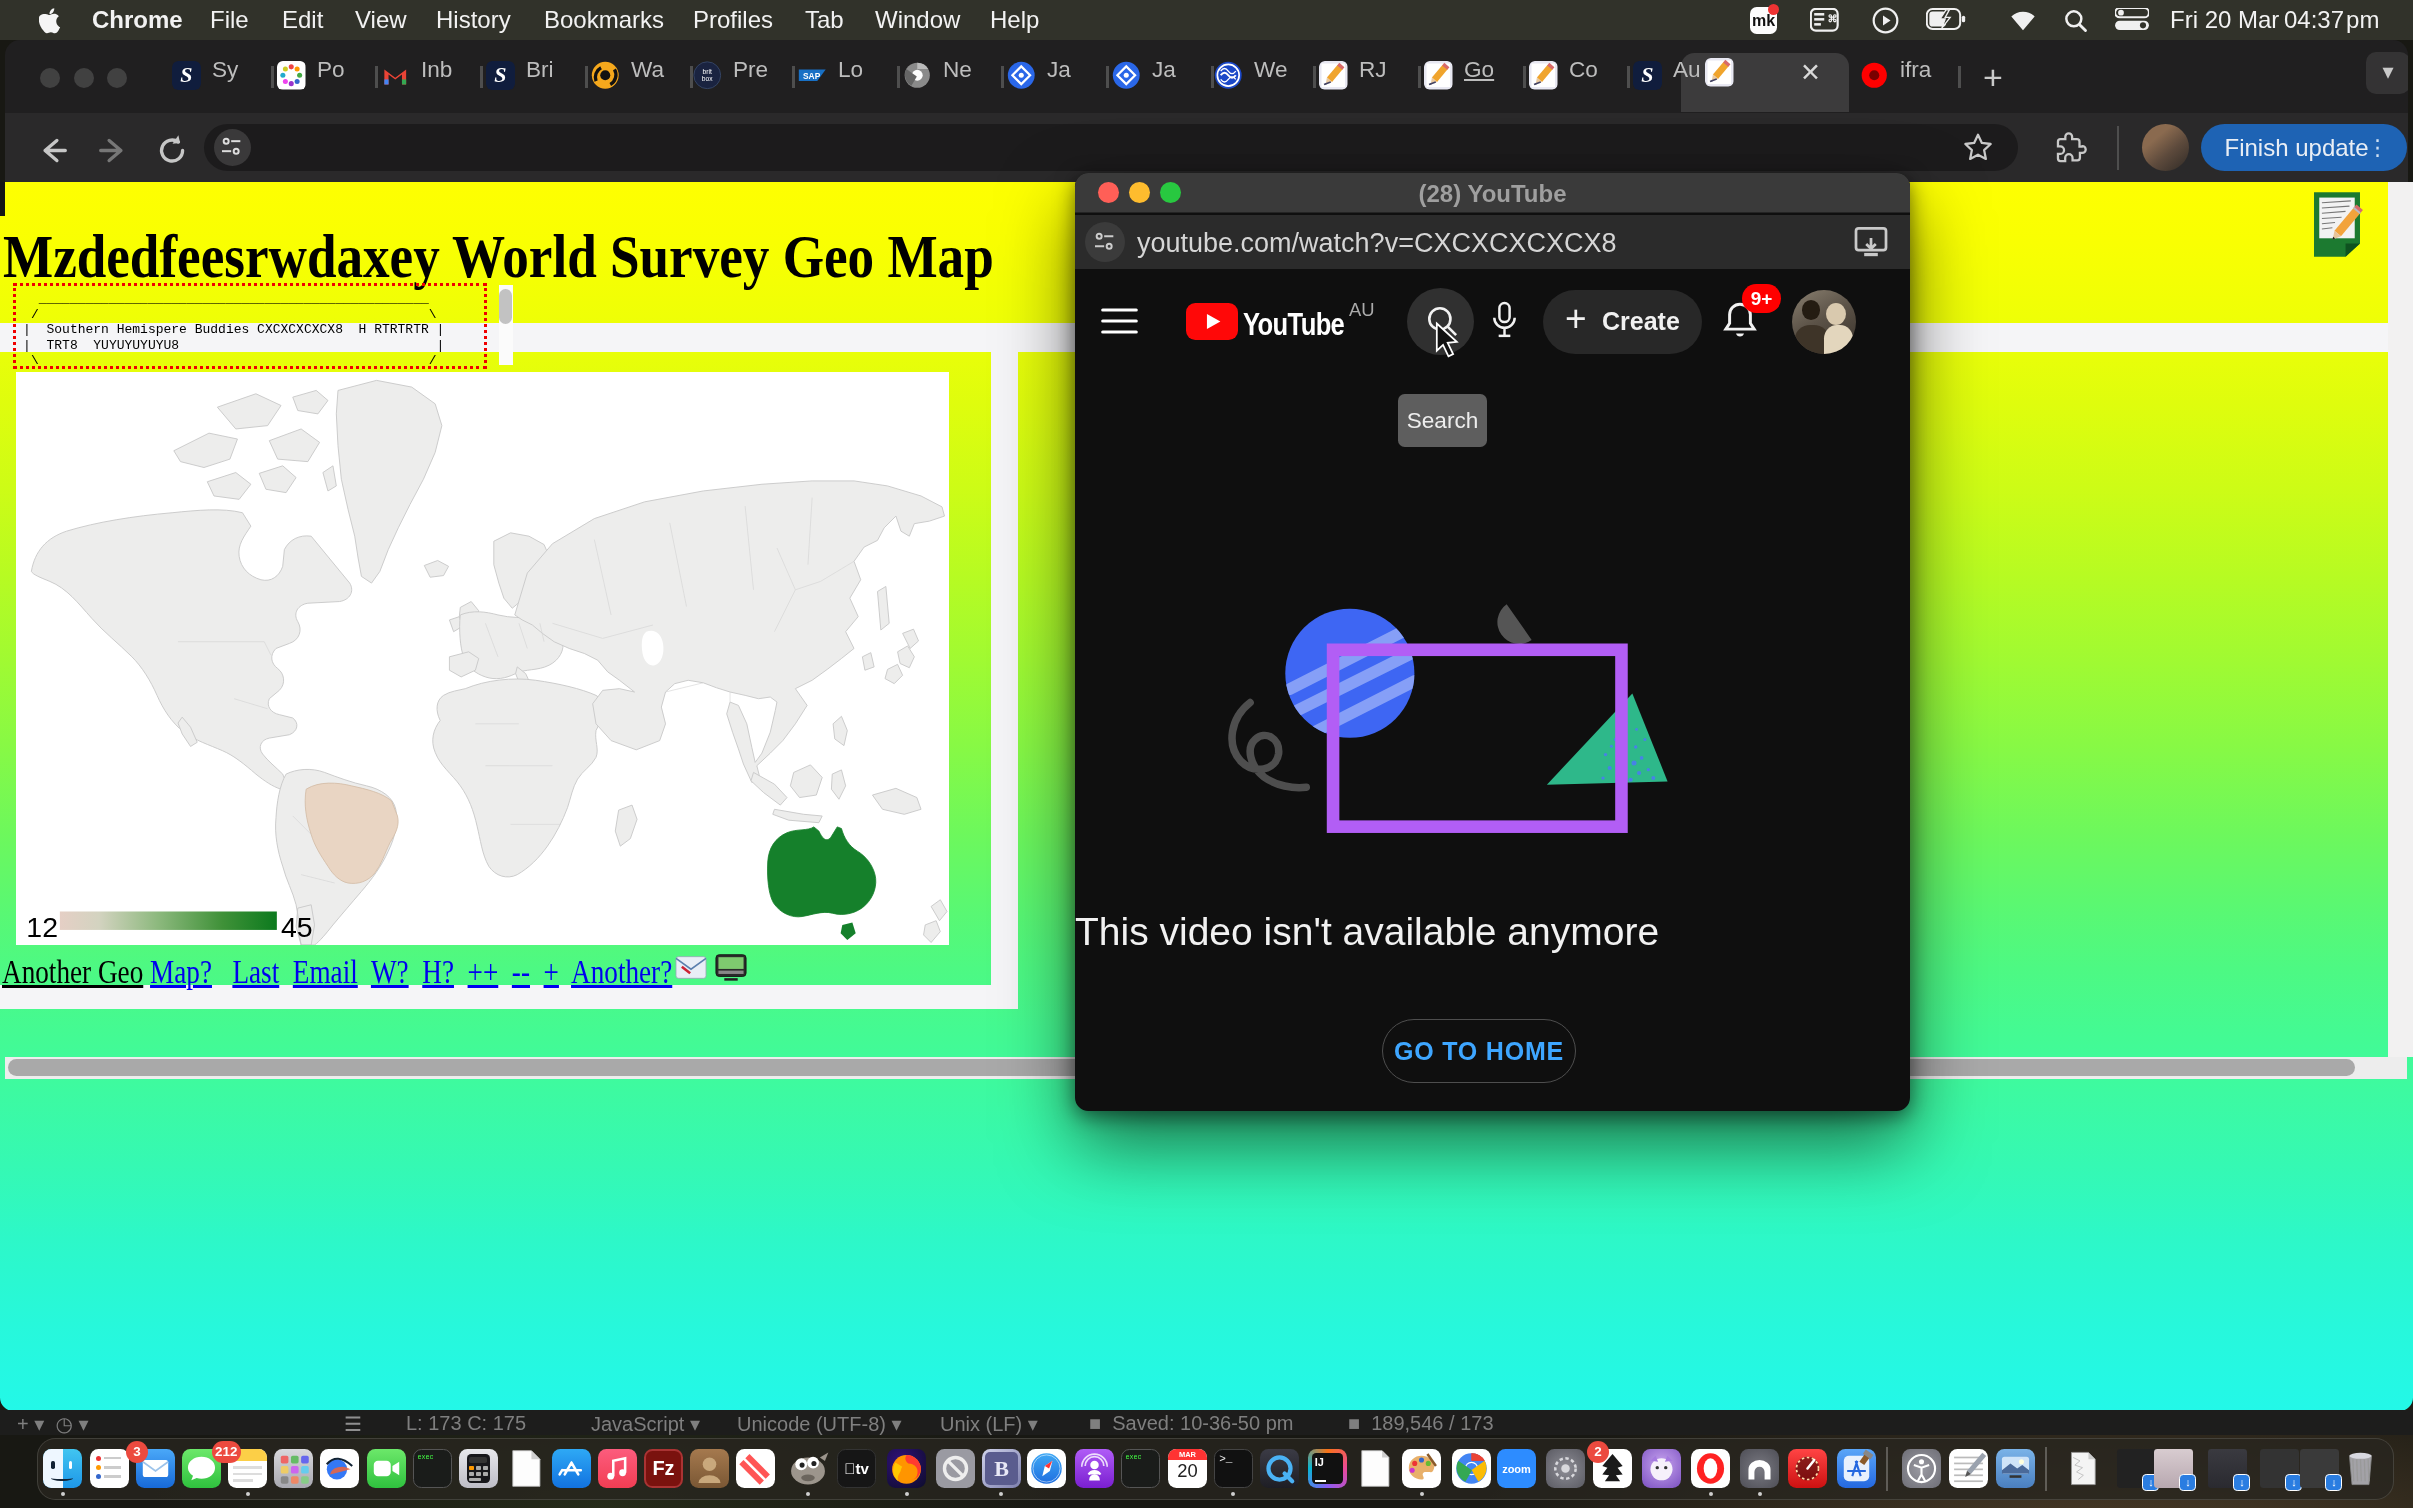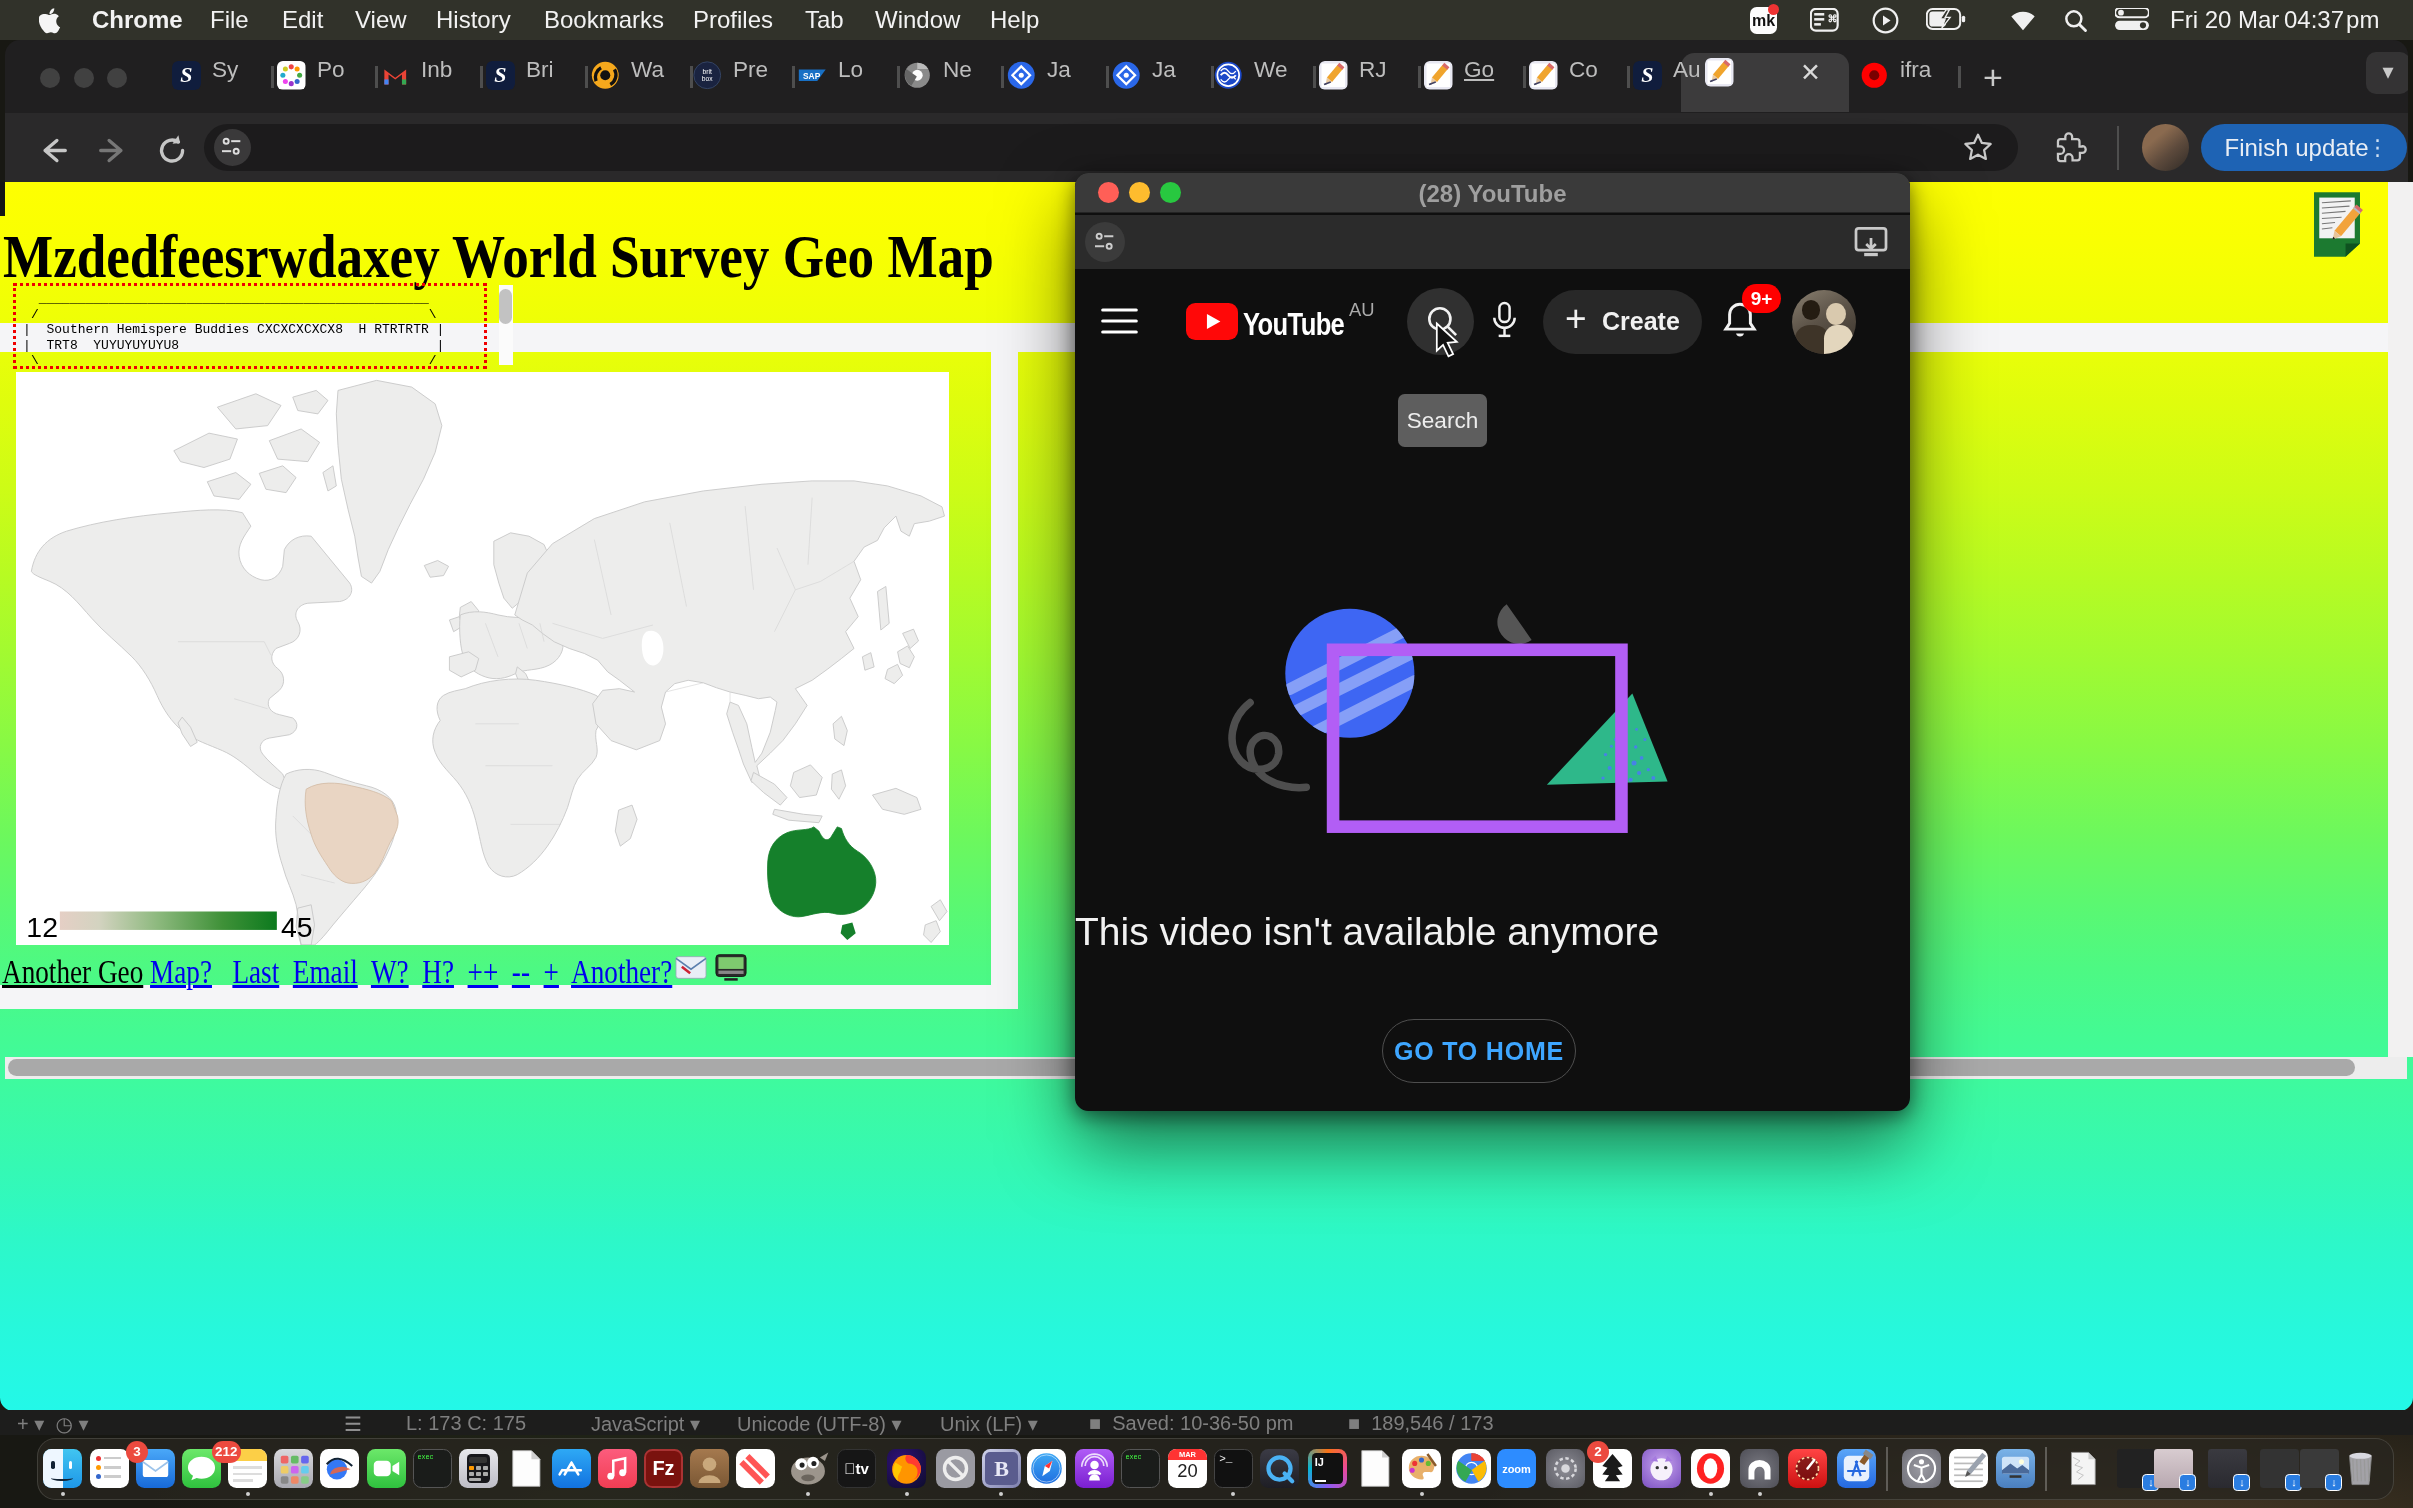--- a/index.html
+++ b/index.html
@@ -479,20 +479,21 @@
     <div style="position:absolute; left:54px; top:9.2px; width:21px; height:21px; border-radius:50%; background:#febc2e;"></div>
     <div style="position:absolute; left:85px; top:9.2px; width:21px; height:21px; border-radius:50%; background:#28c840;"></div>
     <div id="yt-url">
       <div style="position:absolute; left:10px; top:6.7px; width:40px; height:40px; background:#3b3b3b; border-radius:50%;"></div>
       <svg style="position:absolute;left:20px;top:17px" width="20" height="20" viewBox="0 0 24 24">
           <circle cx="5" cy="5" r="3" fill="none" stroke="#ccc" stroke-width="2.4"></circle>
           <line x1="11" y1="5" x2="22" y2="5" stroke="#ccc" stroke-width="2.4"></line>
           <circle cx="17" cy="17" r="3" fill="none" stroke="#ccc" stroke-width="2.4"></circle>
           <line x1="0" y1="17" x2="11" y2="17" stroke="#ccc" stroke-width="2.4"></line>
         </svg>
+      <div style="position:absolute; left:62px; top:12.6px; color:#d5d5d5; font-size:27px;">youtube.com/watch?v=CXCXCXCXCX8</div>
       <svg style="position:absolute;left:779px;top:11.7px" width="34" height="30" viewBox="0 0 24 22">
           <rect x="1" y="1" width="22" height="16" rx="2" fill="none" stroke="#c9c9c9" stroke-width="2"></rect>
           <path d="M12 8 v8 m0 0 l-3.5-3.5 M12 16 l3.5-3.5" stroke="#c9c9c9" stroke-width="2" fill="none"></path>
           <rect x="7" y="19" width="10" height="2.4" fill="#c9c9c9"></rect>
         </svg>
     </div>
 
     <div style="position:absolute; left:323px; top:221px; width:89px; height:53px; background:#5e5e5e; border-radius:6.7px; color:#ededed; font-size:22.6px; text-align:center; line-height:53px;">Search</div>
 
     <svg style="position:absolute; left:134px; top:402px;" width="503" height="277" viewBox="0 0 600 330">

